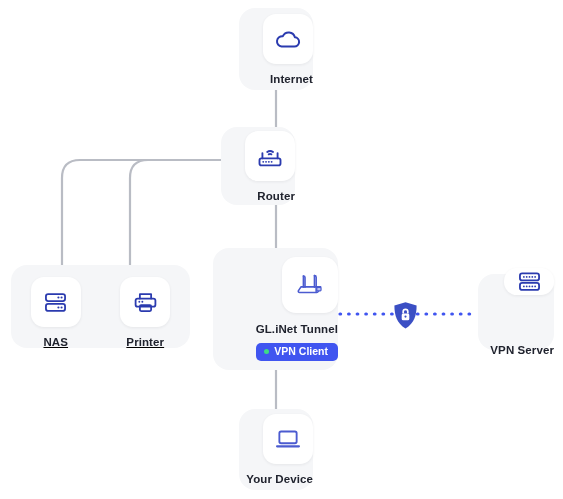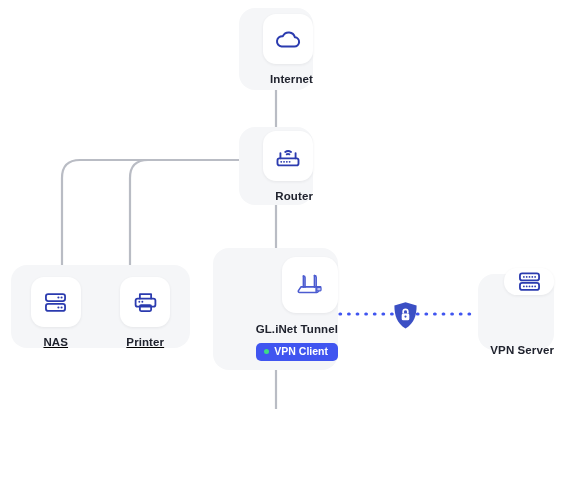--- a/index.html
+++ b/index.html
@@ -55,21 +55,21 @@
     margin-top: 9px;
     font-size: 11.5px;
     font-weight: 700;
     color: #20232e;
     letter-spacing: 0.1px;
     white-space: nowrap;
     text-align: center;
   }
   
   #node-internet   { left: 239px; top: 8px;   width: 74px;  height: 82px; }
-  #node-router     { left: 239px; top: 127px; width: 74px;  height: 78px; }
+  #node-router     { left: 221px; top: 127px; width: 74px;  height: 78px; }
   #node-peripherals{ left: 11px;  top: 265px; width: 179px; height: 83px;
                      flex-direction: row; justify-content: space-around; text-decoration: underline; }
   #node-glinet     { left: 213px; top: 248px; width: 125px; height: 122px; }
   #node-vpnserver  { left: 478px; top: 274px; width: 76px;  height: 76px; gap: 40px; }
   #node-device     { left: 239px; top: 409px; width: 74px;  height: 81px; }
 
   .sub-node {
     display: flex;
     flex-direction: column;
     align-items: center;
@@ -238,14 +238,23 @@
         <line x1="7" y1="16.4" x2="7" y2="16.4"></line>
         <line x1="9.5" y1="16.4" x2="9.5" y2="16.4"></line>
         <line x1="12" y1="16.4" x2="12" y2="16.4"></line>
         <line x1="14.5" y1="16.4" x2="14.5" y2="16.4"></line>
         <line x1="17" y1="16.4" x2="17" y2="16.4"></line>
       </svg>
     </div>
     <div class="node-label">VPN Server</div>
   </div>
 
+  <div class="node-card" id="node-device">
+    <div class="icon-tile">
+      <svg width="28" height="28" viewBox="0 0 24 24" fill="none" stroke="#4b5bd0" stroke-width="1.6" stroke-linecap="round" stroke-linejoin="round">
+        <rect x="4.6" y="5.6" width="14.8" height="10" rx="1.5"></rect>
+        <path d="M2.6 18.3h18.8" stroke-width="1.8"></path>
+      </svg>
+    </div>
+    <div class="node-label">Your Device</div>
+  </div>
 
 </div>
 
 </body></html>

